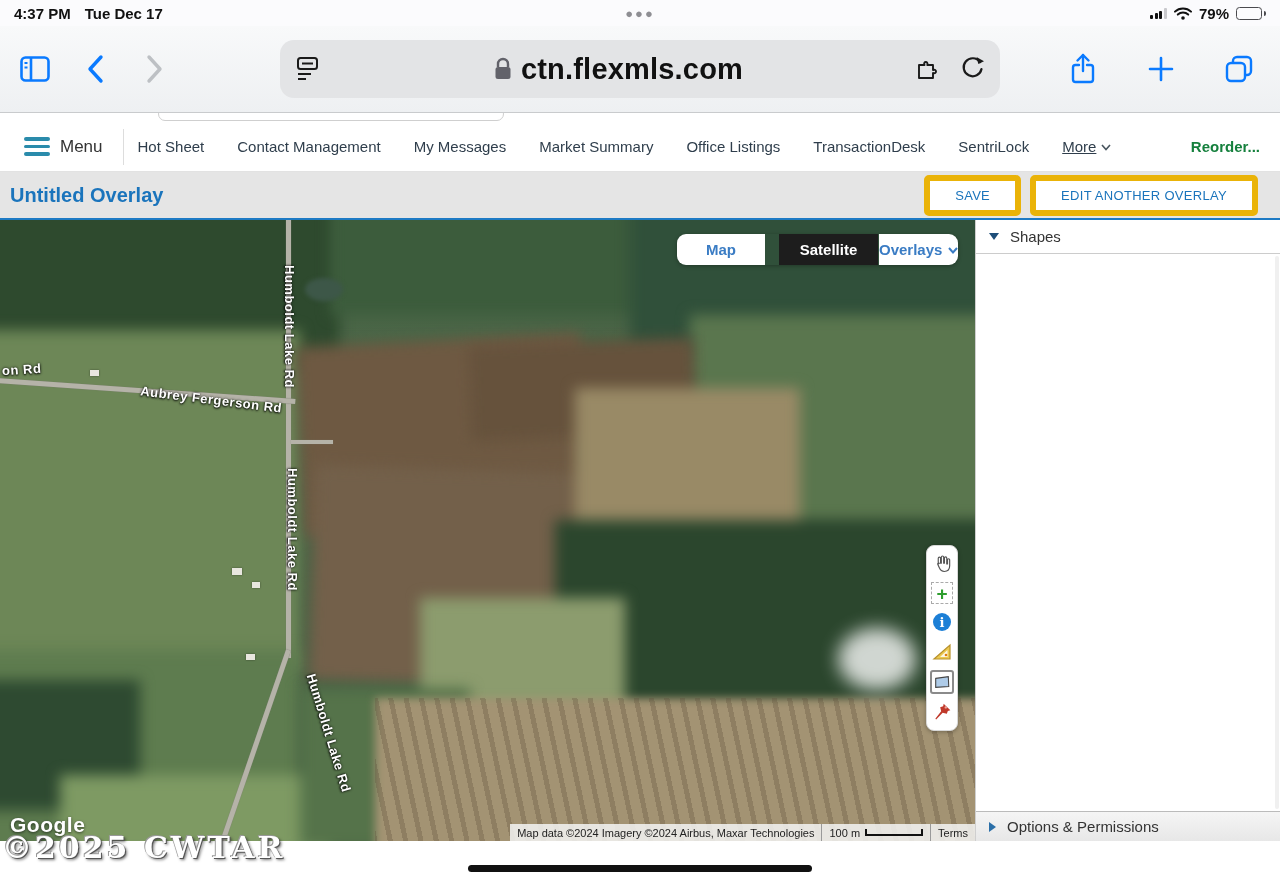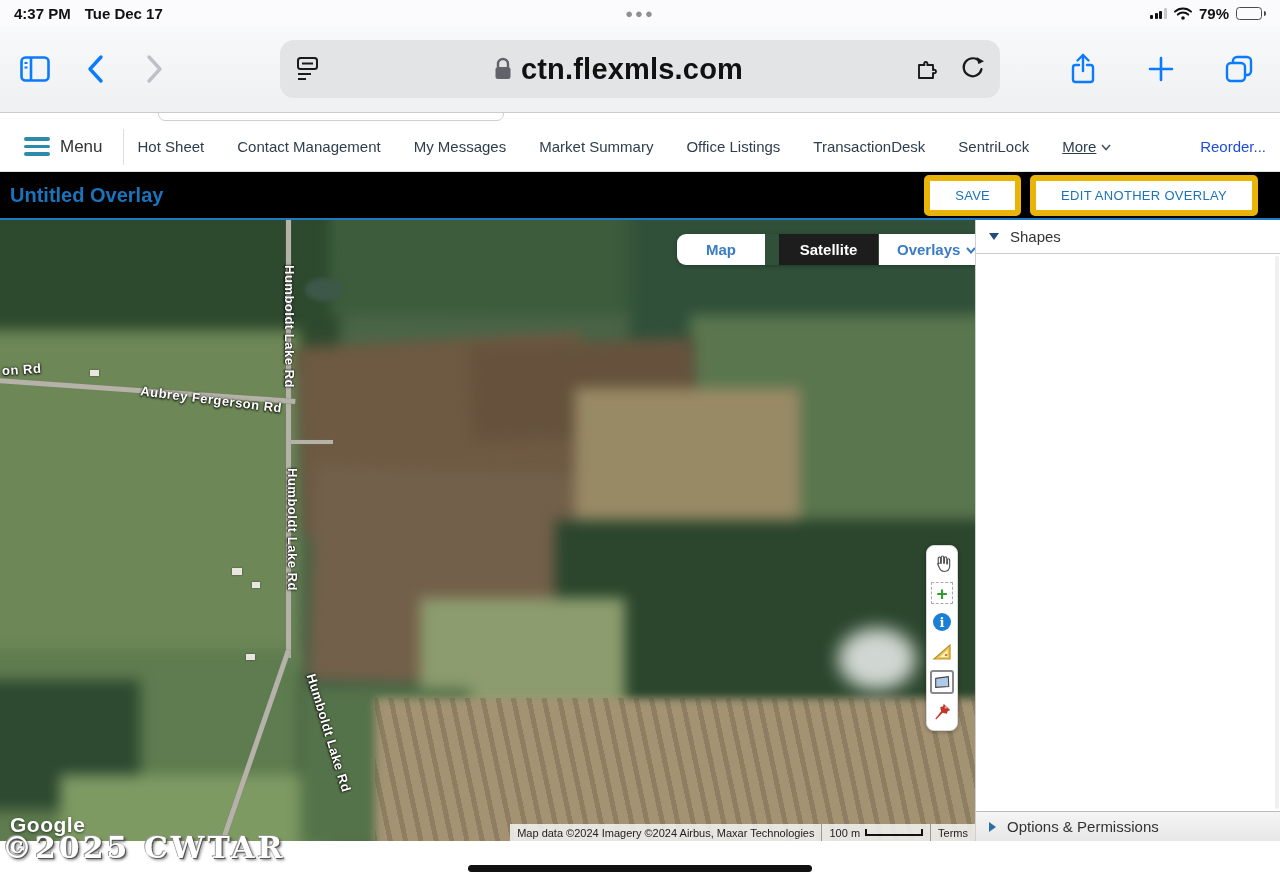--- a/index.html
+++ b/index.html
@@ -43,24 +43,24 @@
   .site-nav { height:50px; background:#fff; border-bottom:1px solid #e2e2e2;
     display:flex; align-items:center; padding:0 12px; color:#2f3e4c; font-size:15px; }
   .menu-btn { display:flex; align-items:center; gap:10px; padding:0 14px 0 12px; cursor:pointer; }
   .hamburger { display:flex; flex-direction:column; gap:4px; }
   .hamburger i { width:26px; height:3.5px; background:#2a8bab; border-radius:2px; display:block; }
   .menu-label { font-size:17px; color:#333; }
   .nav-divider { width:1px; height:36px; background:#ddd; margin:0 14px 0 6px; }
   .nav-items { display:flex; align-items:center; gap:33px; flex:1; }
   .nav-item { cursor:pointer; white-space:nowrap; }
   .nav-more { display:flex; align-items:center; gap:5px; cursor:pointer;text-decoration:underline; }
-  .reorder { color:#1d4ed8; margin-left:auto; margin-right:2px; cursor:pointer; }
-
-  
-  .title-bar { height:46px; background:#000000; display:flex; align-items:center; padding:0 10px; }
+  .reorder { color:#15803d; margin-left:auto; margin-right:8px; cursor:pointer;font-weight:bold; }
+
+  
+  .title-bar { height:46px; background:#e5e5e5; display:flex; align-items:center; padding:0 10px; }
   .page-title { color:#1a74bc; font-size:20px; font-weight:bold; }
   .title-actions { margin-left:auto; display:flex; gap:9px; padding-right:12px; }
   .btn { background:#fff; border:6px solid #eab308; border-radius:5px; color:#1a74bc;
     font-size:13px; font-weight:normal; padding:7px 25px; cursor:pointer;
     font-family:"Liberation Sans",sans-serif; letter-spacing:.3px; }
   .blue-rule { height:2px; background:#1d7ac4; }
 
   
   .content { display:flex; height:621px; }
 
@@ -112,21 +112,21 @@
   .rl-on { left:2px;   top:142px; transform:rotate(-4deg); }
 
   
   .map-controls { position:absolute; left:677px; top:14px; display:flex;
     box-shadow:0 1px 4px rgba(0,0,0,.3); border-radius:9px; }
   .mc-btn { height:31px; display:flex; align-items:center; justify-content:center;
     font-size:15px; font-weight:bold; cursor:pointer; padding:0 15px; }
   .mc-map { background:#fff; color:#3a7cc4; border-radius:9px 0 0 9px; width:88px; }
   .mc-sat { background:#1d1d1d; color:#fff; margin-left:14px; width:99px; }
   .mc-ovl { background:#fff; color:#3a7cc4; border-radius:0 9px 9px 0; margin-left:1px;
-    gap:6px; padding:0 18px; }
+    gap:6px; padding:0 0; }
   .chev { width:10px; height:10px; display:inline-block; }
 
   
   .tool-palette { position:absolute; left:926px; top:325px; width:32px;
     background:#fff; border:1px solid #d8d8d8; border-radius:8px;
     box-shadow:0 1px 4px rgba(0,0,0,.3); display:flex; flex-direction:column;
     align-items:center; padding:6px 0; gap:6px; }
   .tool { width:24px; height:24px; display:flex; align-items:center; justify-content:center; cursor:pointer; }
   .tool-plus-box { border:1px dashed #aaa; width:22px; height:22px; color:#2f9e2f;
     font-size:19px; font-weight:bold; line-height:19px; }

